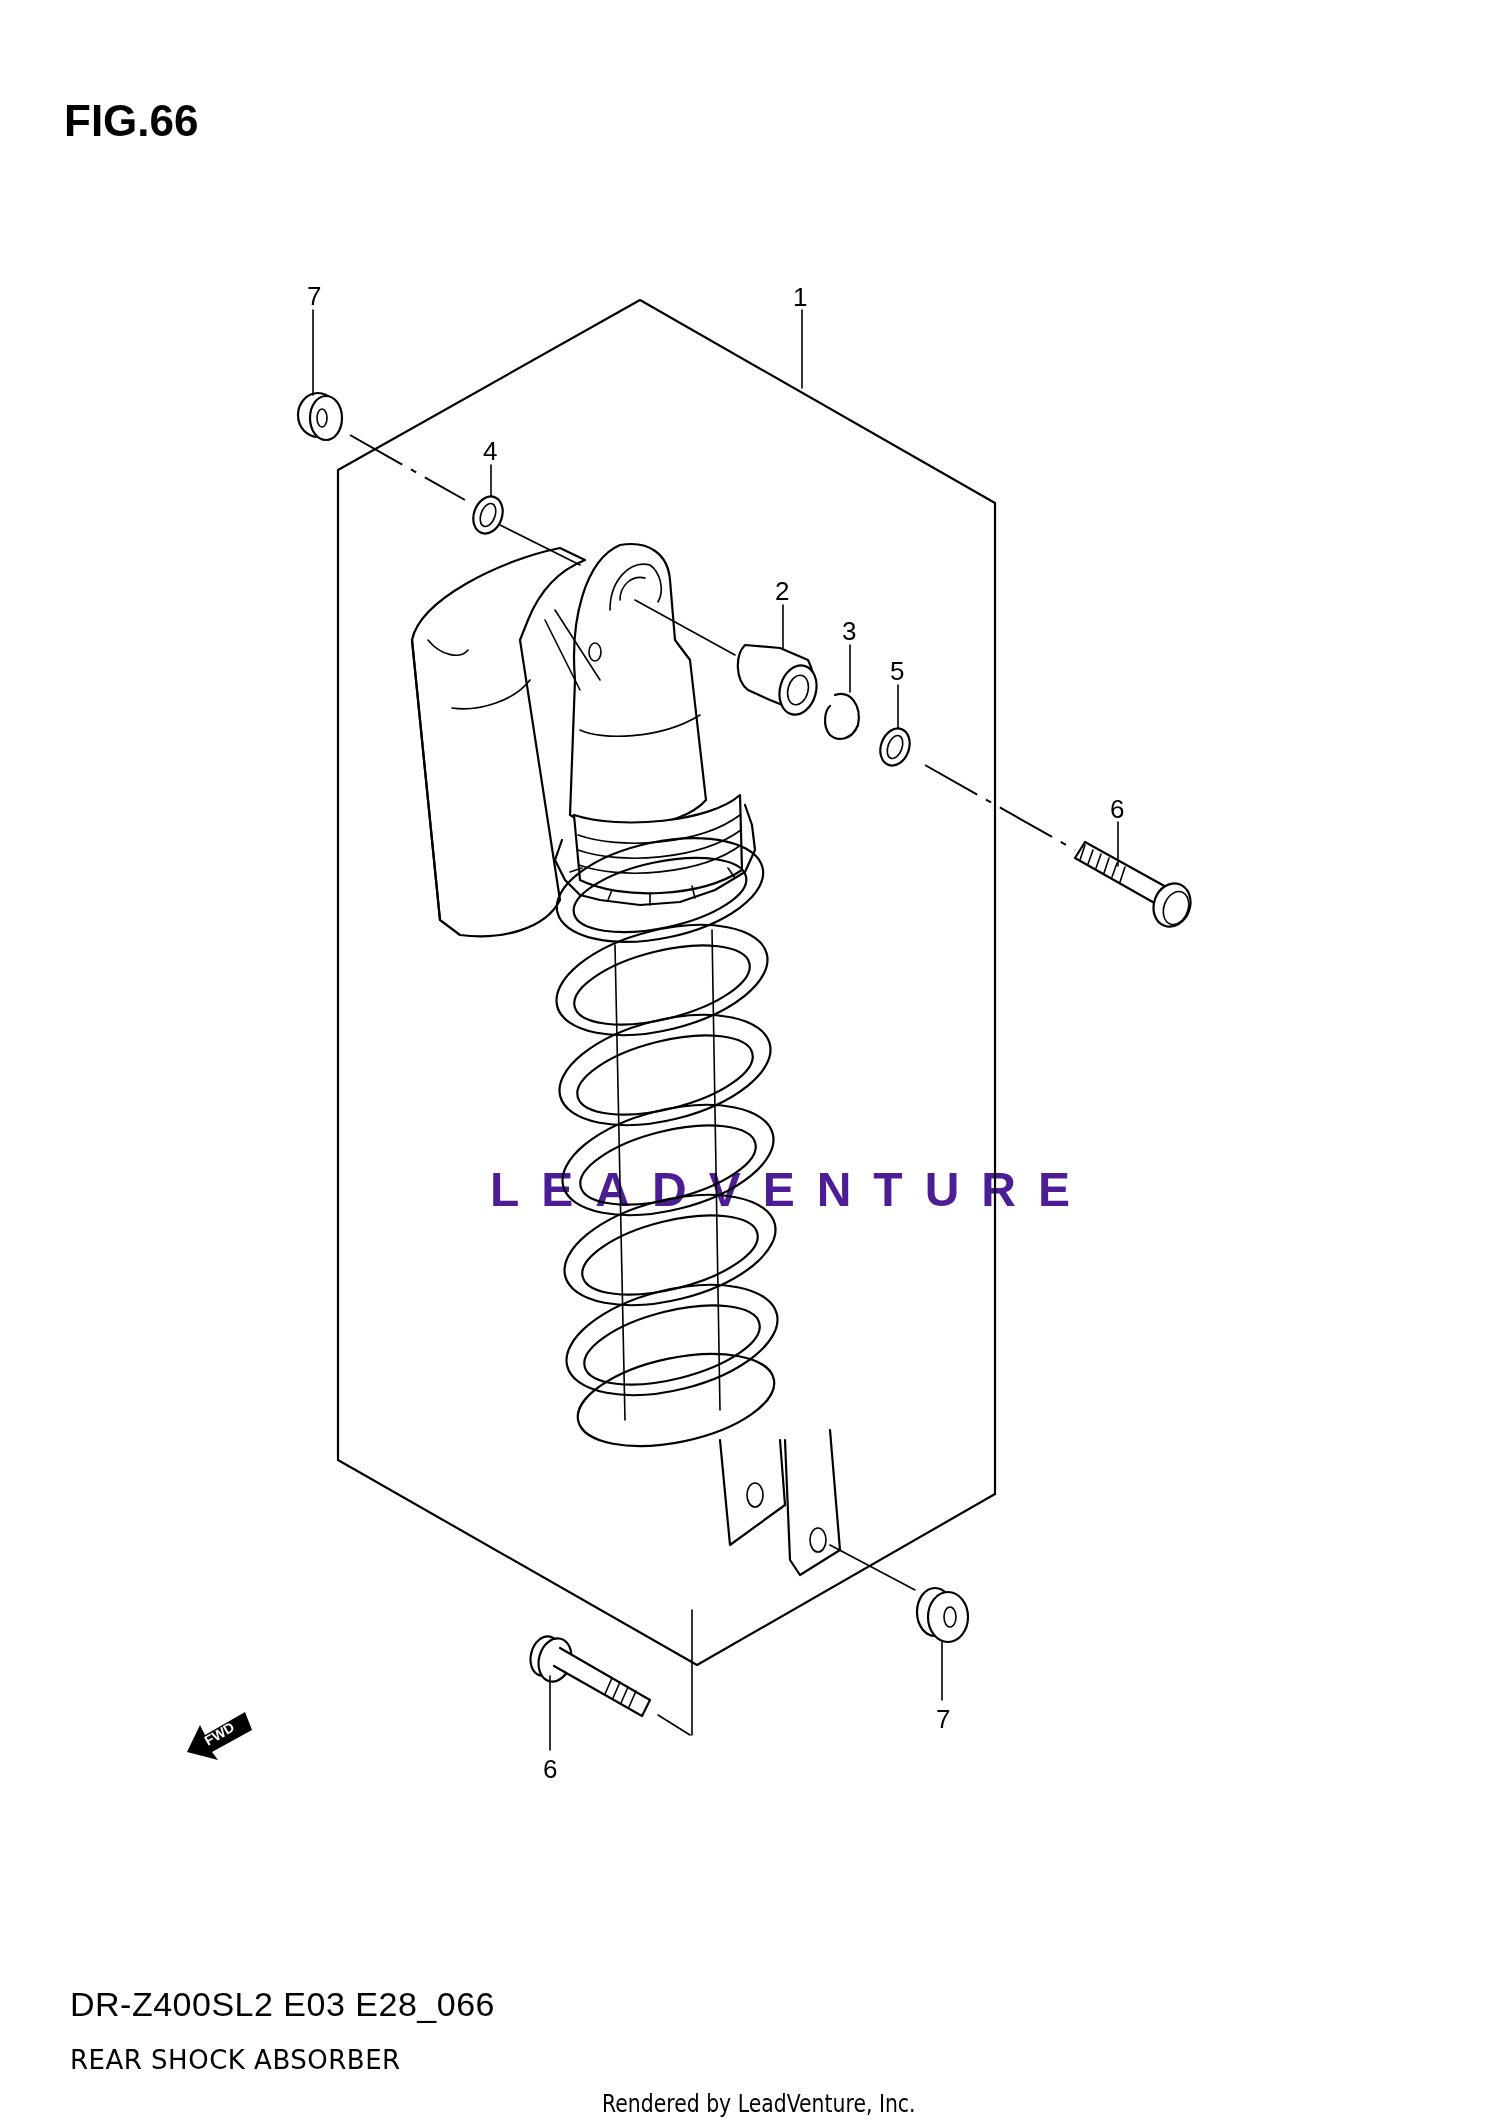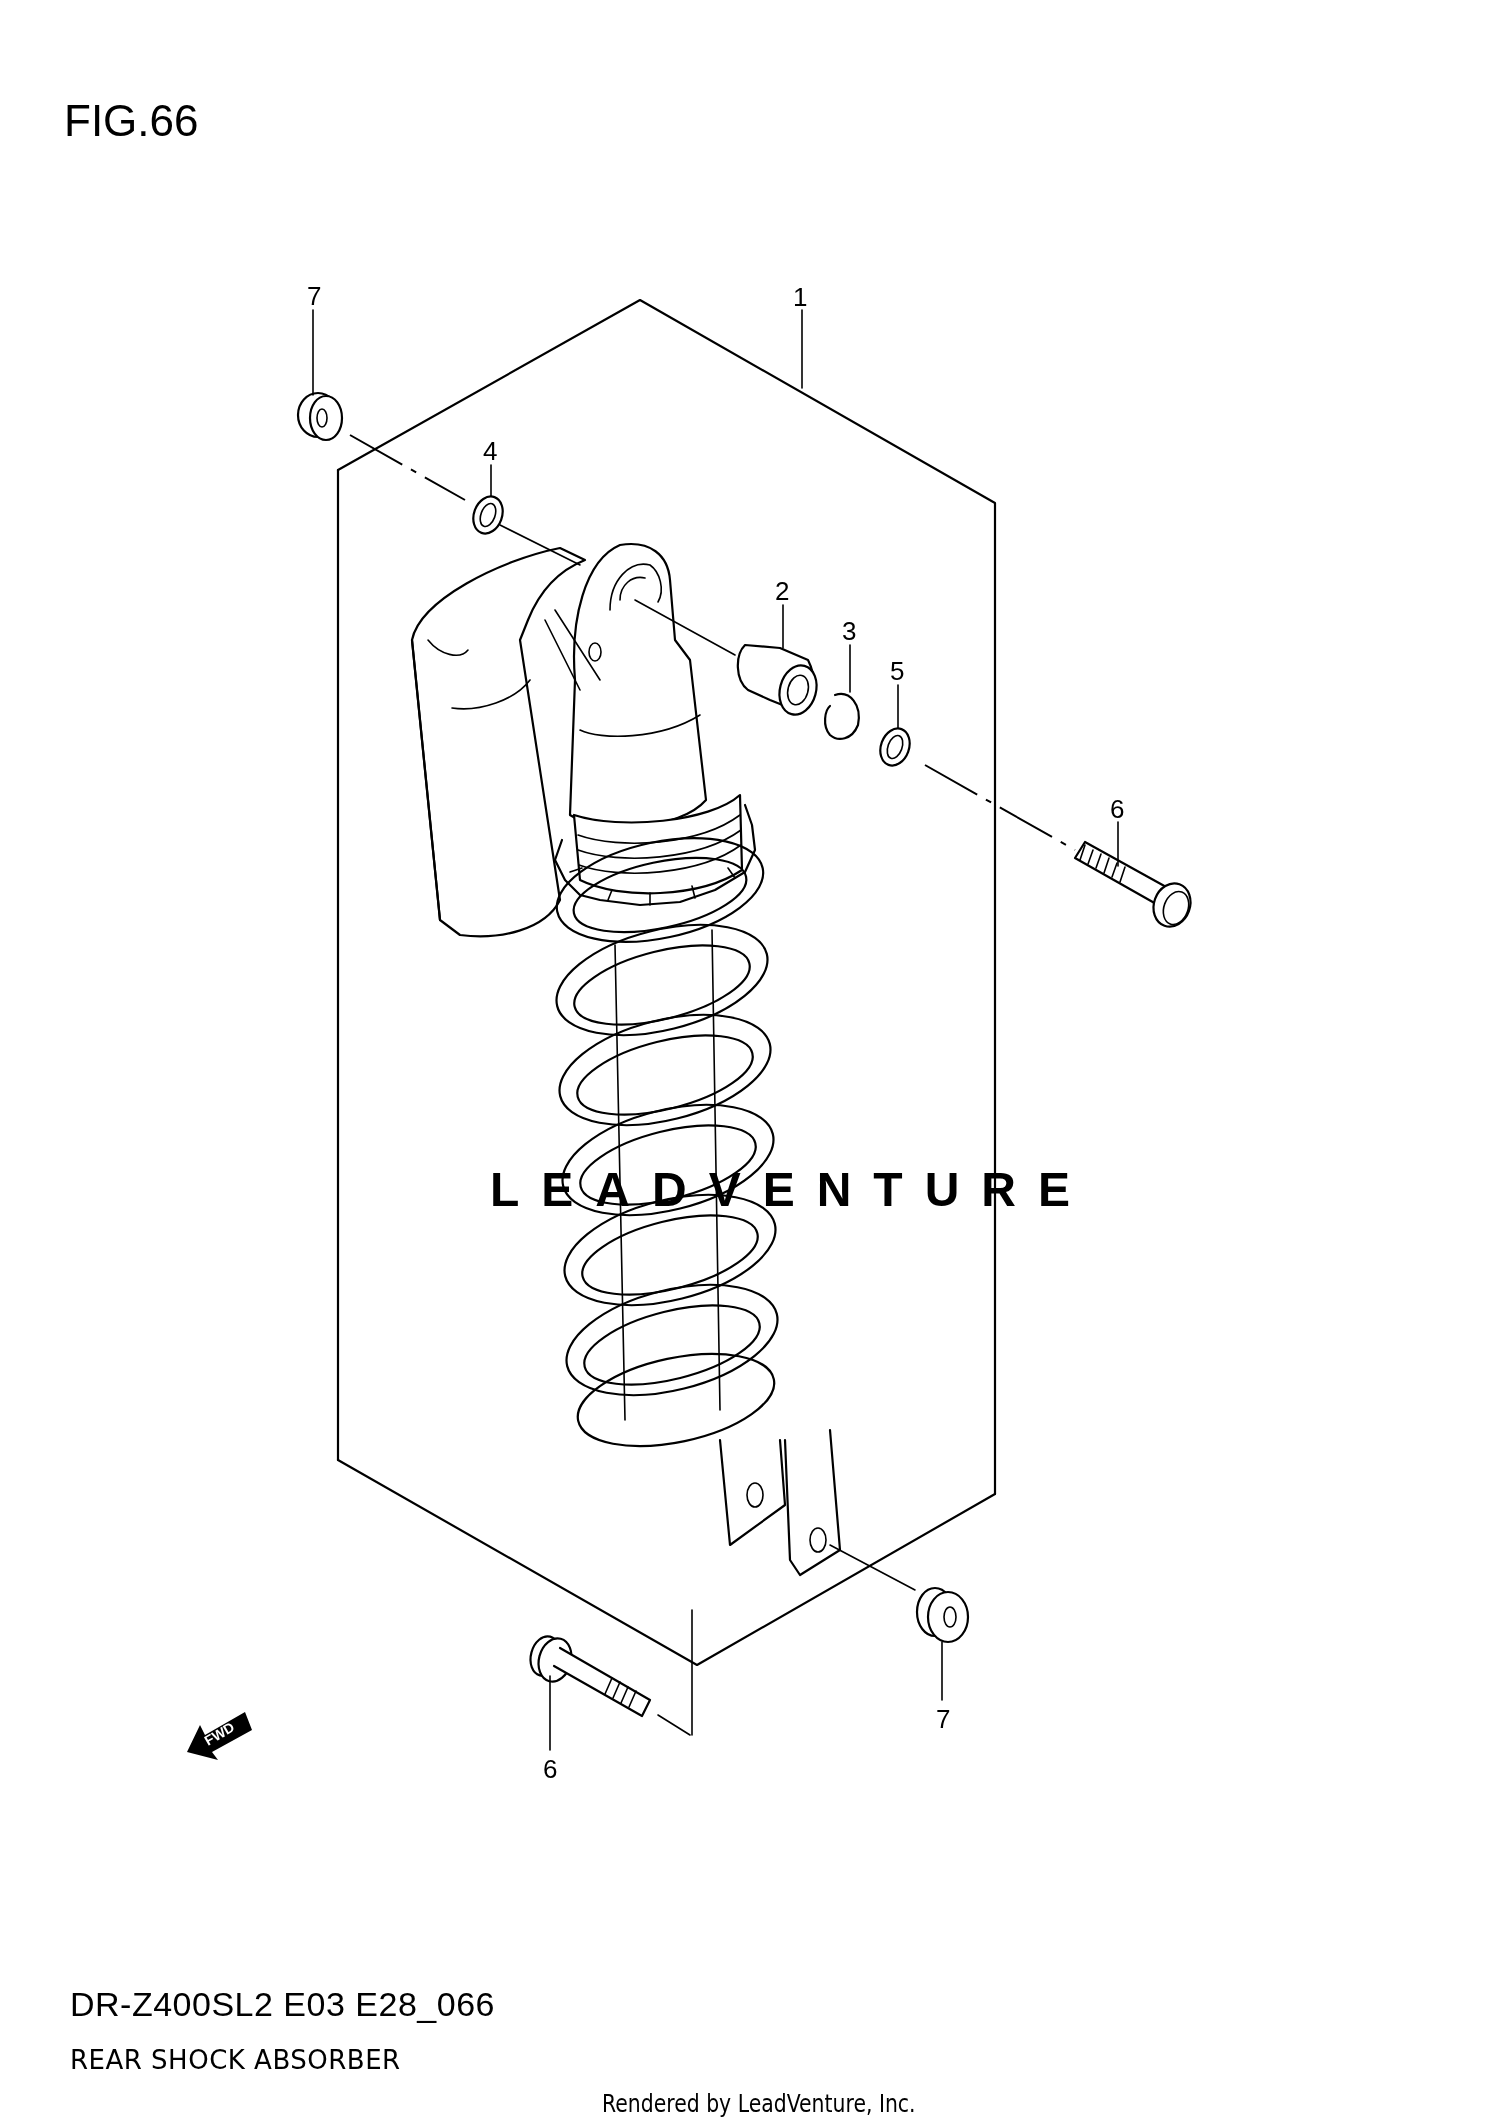--- a/index.html
+++ b/index.html
@@ -1,18 +1,18 @@
 <!DOCTYPE html>
 <html><head>
 <meta charset="utf-8">
 <style>
   html, body { margin:0; padding:0; background:#ffffff; }
   body { width:1500px; height:2125px; position:relative; overflow:hidden; font-family:"Liberation Sans", sans-serif; color:#000; }
-  .fig-title { position:absolute; left:64px; top:96px; font-size:44px; font-weight:normal; letter-spacing:0px; }
-  .watermark { position:absolute; left:490px; top:1162px; font-size:48px; font-weight:bold; letter-spacing:22px; color:#000000; }
+  .fig-title { position:absolute; left:64px; top:96px; font-size:44px; font-weight:bold; letter-spacing:0px; }
+  .watermark { position:absolute; left:490px; top:1162px; font-size:48px; font-weight:bold; letter-spacing:22px; color:#4c1d95; }
   .model-code { position:absolute; left:70px; top:1985px; font-size:34px; font-family:Liberation Sans, sans-serif; letter-spacing:0.5px; }
   .diagram-name { position:absolute; left:70px; top:2021px; font-size:26px; font-family:"DejaVu Sans", sans-serif; letter-spacing:0.5px;margin-top:24px; }
   .credit { position:absolute; left:602px; top:2090px; font-size:24px; font-family:"DejaVu Sans", sans-serif; transform:scaleX(0.85); transform-origin:left top; }
   svg#drawing { position:absolute; left:0; top:0; }
   .callout { font-family:"Liberation Sans", sans-serif; font-size:26px; fill:#000; }
   .ln { stroke:#000; stroke-width:2.2; fill:none; stroke-linecap:round; stroke-linejoin:round; }
   .thin { stroke:#000; stroke-width:1.6; fill:none; stroke-linecap:round; }
   .fillw { fill:#fff; }
   .dash { stroke:#000; stroke-width:2; fill:none; stroke-dasharray:60 10 6 10; }
 </style>

